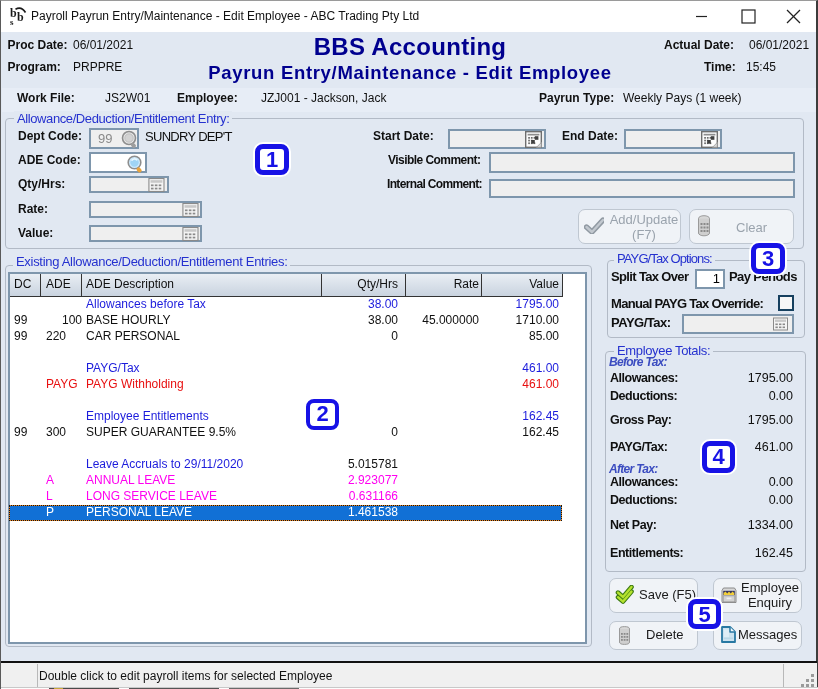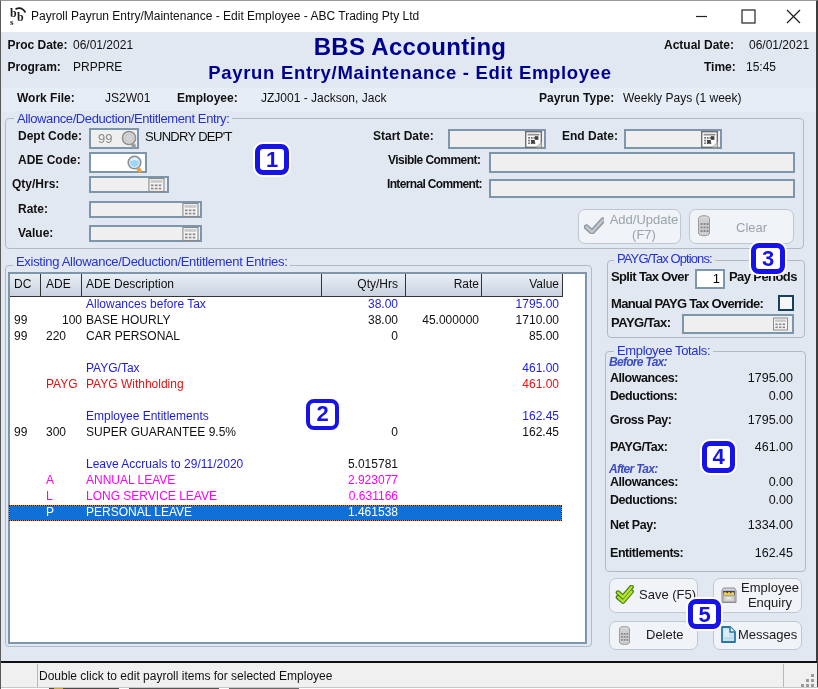--- a/index.html
+++ b/index.html
@@ -81,21 +81,21 @@
 
   <div class="lbl" style="left:17px;top:152px;">ADE Code:</div>
   <div class="winp" style="left:88px;top:151px;width:58px;height:21px;"></div>
   <svg style="left:123px;top:154px;" width="22" height="19" viewBox="0 0 22 19">
     <circle cx="10.5" cy="7.5" r="6.3" fill="#cdeafd" stroke="#8e8e8e" stroke-width="1.6"></circle>
     <circle cx="10.5" cy="7.5" r="4.2" fill="#9fd4f5"></circle>
     <path d="M 8 5.2 a 3.6 3.6 0 0 1 4.8 -0.4" fill="none" stroke="#e8f7ff" stroke-width="1.7" stroke-linecap="round"></path>
     <rect x="14.6" y="11.6" width="5.4" height="4" rx="1.8" transform="rotate(45 14.6 11.6)" fill="#e8a33d"></rect>
   </svg>
 
-  <div class="lbl" style="left:11px;top:176px;">Qty/Hrs:</div>
+  <div class="lbl" style="left:17px;top:176px;">Qty/Hrs:</div>
   <div class="inp" style="left:88px;top:175px;width:80px;height:17px;"></div>
   <svg style="left:147px;top:177px;" width="18" height="14" viewBox="0 0 16 13">
     <rect x="0.5" y="0.5" width="14" height="12" fill="#f4f4f4" stroke="#8a8a8a"></rect>
     <rect x="2" y="2" width="11" height="2.4" fill="#c8c8c8"></rect>
     <g fill="#8a8a8a">
       <rect x="2.4" y="6" width="2.4" height="1.6"></rect>
         <rect x="6" y="6" width="2.4" height="1.6"></rect>
         <rect x="9.6" y="6" width="2.4" height="1.6"></rect>
       <rect x="2.4" y="9" width="2.4" height="1.6"></rect>
         <rect x="6" y="9" width="2.4" height="1.6"></rect>

